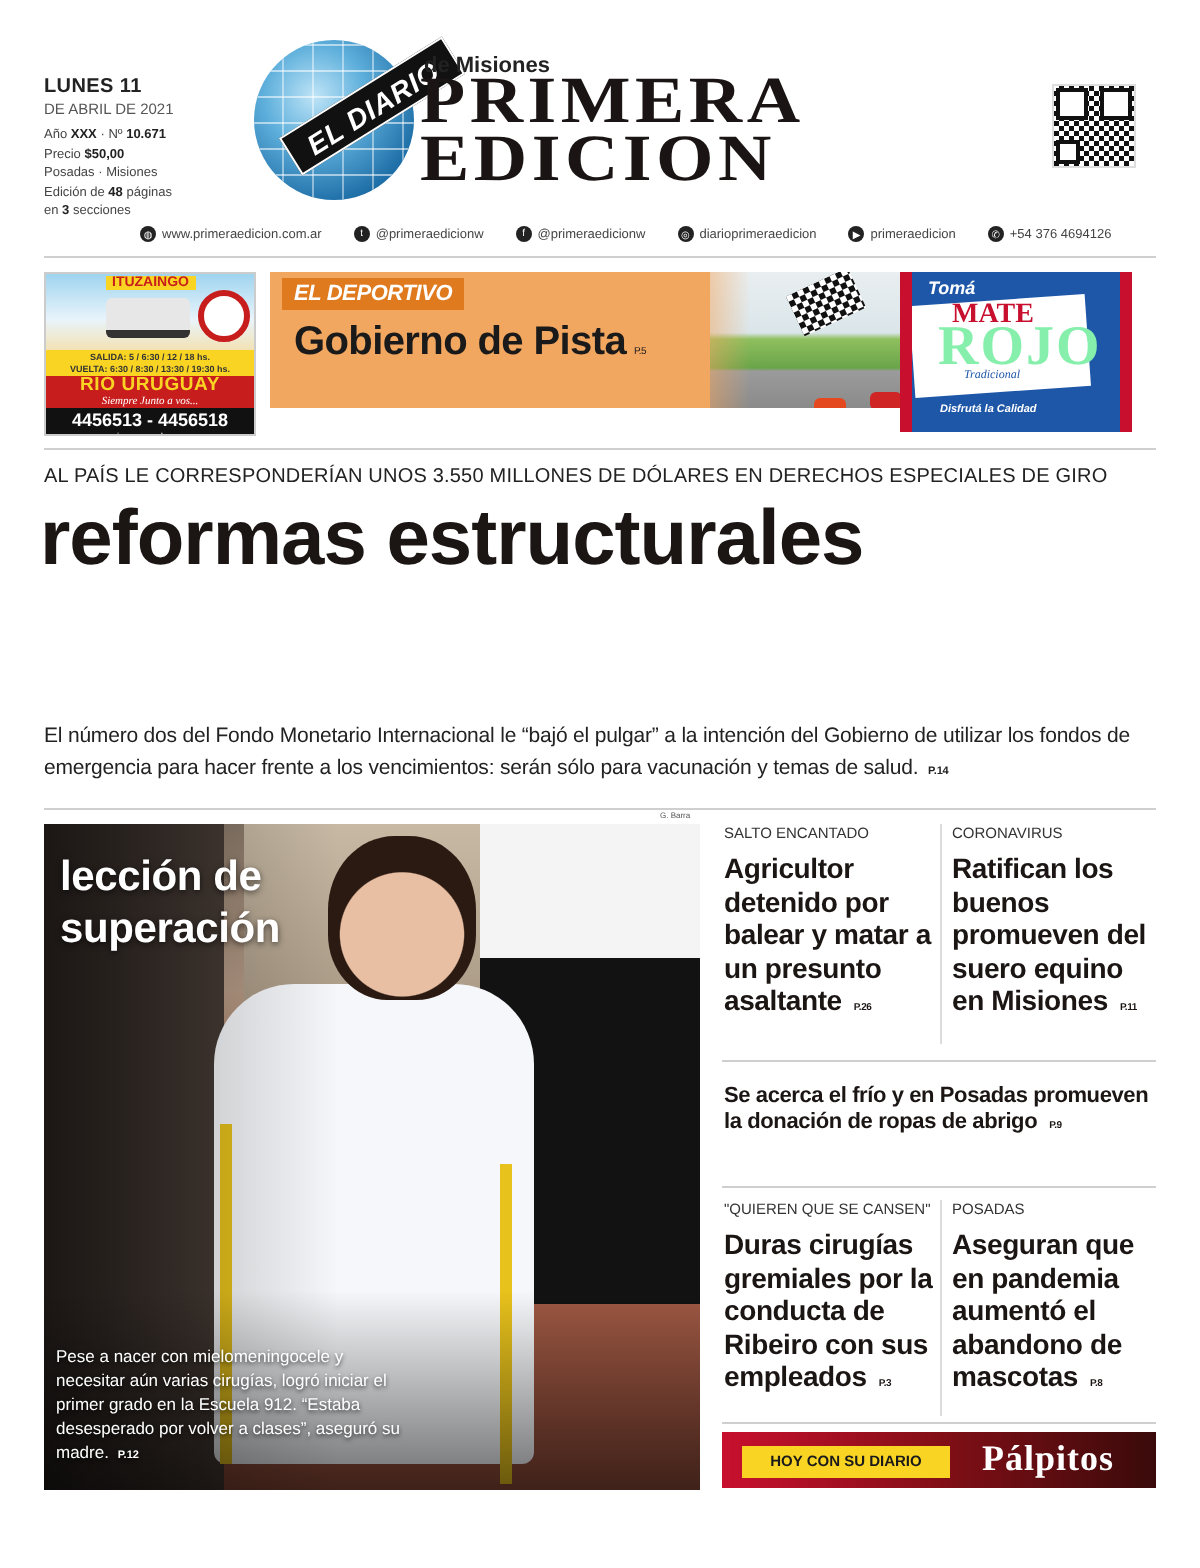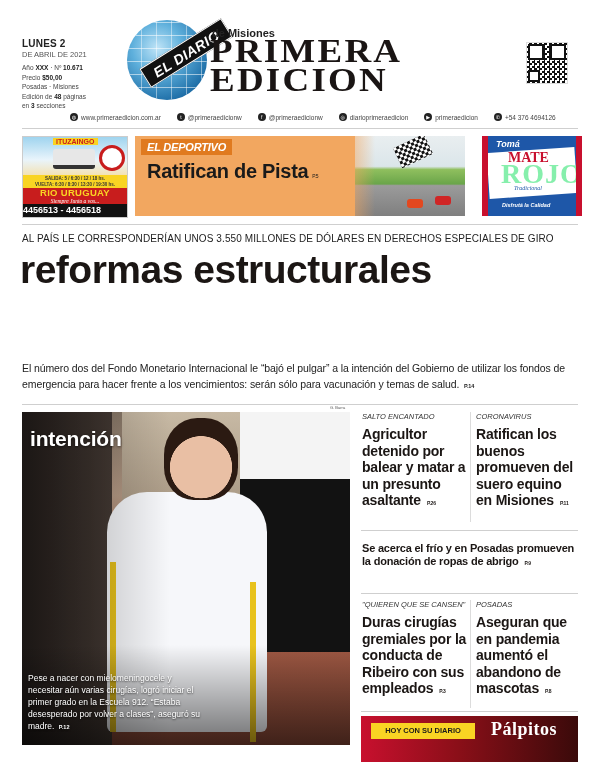--- a/index.html
+++ b/index.html
@@ -47,37 +47,37 @@
 
   
   .ad-bus { position: absolute; left: 22px; top: 136px; width: 106px; height: 82px; background: #c81d1d; overflow: hidden; border: 1px solid #ccc; }
   .ad-bus .top { height: 38px; background: linear-gradient(180deg,#9fd4ef 0%,#e9f4fb 60%,#f3e2b5 100%); position: relative; }
   .ad-bus .top .label { position: absolute; left: 30px; top: 1px; font-size: 7px; font-weight: bold; color: #c81d1d; background: #f9d423; padding: 0 3px; }
   .ad-bus .top .bus { position: absolute; left: 30px; top: 12px; width: 42px; height: 20px; background: #e7e7e7; border-radius: 3px; border-bottom: 4px solid #333; }
   .ad-bus .top .circle { position: absolute; left: 76px; top: 8px; width: 26px; height: 26px; border-radius: 50%; background: #fff; border: 3px solid #c81d1d; }
   .ad-bus .times { background: #f9d423; font-size: 4.5px; font-weight: bold; text-align: center; color: #333; line-height: 5.5px; padding: 1px 0; }
   .ad-bus .brand { text-align: center; font-weight: bold; color: #f9d423; font-size: 9.5px; letter-spacing: 0.3px; line-height: 10px; }
   .ad-bus .tag { text-align: center; color: #fff; font-style: italic; font-family: "Liberation Serif", serif; font-size: 5.5px; }
-  .ad-bus .phones { background: #111; color: #fff; font-weight: bold; font-size: 9px; text-align: left; line-height: 11px; padding-top: 1px; }
+  .ad-bus .phones { background: #111; color: #fff; font-weight: bold; font-size: 9px; text-align: center; line-height: 11px; padding-top: 1px; }
   .ad-bus .url { background: #111; color: #fff; font-size: 5px; text-align: center; padding-bottom: 2px; }
 
-  .promo-sport { position: absolute; left: 135px; top: 136px; width: 330px; height: 80px; background: #f2a760; overflow: hidden; }
+  .promo-sport { position: absolute; left: 135px; top: 136px; width: 330px; height: 68px; background: #f2a760; overflow: hidden; }
   .promo-sport .photo { position: absolute; right: 0; top: 0; width: 110px; height: 80px;
     background: linear-gradient(180deg,#e9eef0 0%,#dbe6ea 38%,#8fbf5e 42%,#6aa54a 60%,#9b9b9b 62%,#7f7f7f 100%); }
   .promo-sport .photo::after { content:""; position: absolute; left: -20px; top: 0; width: 40px; height: 80px; background: linear-gradient(90deg,#f2a760,transparent); }
   .promo-sport .car1, .promo-sport .car2 { position: absolute; width: 16px; height: 9px; border-radius: 3px; background: #e3481f; }
   .promo-sport .car1 { right: 42px; top: 63px; }
   .promo-sport .car2 { right: 14px; top: 60px; background: #d02525; }
   .promo-sport .flag { position: absolute; right: 35px; top: 4px; width: 34px; height: 22px;
     background: repeating-conic-gradient(#111 0 25%, #fff 0 50%) 0 0/6px 6px; transform: rotate(-25deg); }
   .promo-sport .section-badge { position: absolute; left: 6px; top: 3px; background: #e07a1f; color: #fff; font-weight: bold; font-style: italic; font-size: 11px; padding: 2px 6px; letter-spacing: -0.2px; }
   .promo-sport .headline { position: absolute; left: 12px; top: 24px; font-weight: bold; font-size: 20px; line-height: 22px; color: #1a1a1a; letter-spacing: -0.3px; }
   .promo-sport .page { font-size: 5px; font-weight: normal; margin-left: 4px; }
 
-  .ad-mate { position: absolute; left: 482px; top: 136px; width: 100px; height: 80px; background: #1e57a8; overflow: hidden; border-left: 6px solid #c8102e; border-right: 6px solid #c8102e; }
+  .ad-mate { position: absolute; left: 450px; top: 136px; width: 116px; height: 80px; background: #1e57a8; overflow: hidden; border-left: 6px solid #c8102e; border-right: 6px solid #c8102e; }
   .ad-mate .toma { position: absolute; left: 8px; top: 3px; color: #fff; font-weight: bold; font-style: italic; font-size: 9px; }
   .ad-mate .banner { position: absolute; left: 0; top: 14px; width: 88px; height: 46px; background: #fff; transform: rotate(-4deg); }
   .ad-mate .brand1 { position: absolute; left: 20px; top: 15px; color: #c8102e; font-family: "Liberation Serif", serif; font-weight: bold; font-size: 14px; line-height: 14px; }
   .ad-mate .brand2 { position: absolute; left: 13px; top: 28px; color: #86efac; font-family: "Liberation Serif", serif; font-weight: bold; font-size: 28px; line-height: 20px; letter-spacing: 1px; }
   .ad-mate .trad { position: absolute; left: 26px; top: 49px; color: #1e57a8; font-style: italic; font-size: 6px; font-family: "Liberation Serif", serif; }
   .ad-mate .slogan { position: absolute; left: 14px; top: 66px; color: #fff; font-style: italic; font-weight: bold; font-size: 5.5px; }
 
   
   .kicker { position: absolute; left: 22px; top: 233px; font-size: 10px; color: #222; letter-spacing: 0.1px; white-space: nowrap; }
   .main-headline { position: absolute; left: 20px; top: 248px; width: 570px; font-weight: bold; font-size: 39px; line-height: 43px; color: #1b1614; letter-spacing: -0.5px; }
@@ -96,36 +96,36 @@
   .feature .crutch2 { position: absolute; left: 228px; top: 170px; width: 6px; height: 160px; background: #e8c21c; }
   .feature .shade { position: absolute; inset: 0; background: linear-gradient(90deg,rgba(0,0,0,0.35) 0%,rgba(0,0,0,0) 45%); }
   .feature .bottom-shade { position: absolute; left: 0; bottom: 0; width: 328px; height: 100px; background: linear-gradient(0deg,rgba(0,0,0,0.55),rgba(0,0,0,0)); }
   .feature .title { position: absolute; left: 8px; top: 14px; font-weight: bold; color: #fff; font-size: 21px; line-height: 26px; text-shadow: 0 1px 3px rgba(0,0,0,0.6); letter-spacing: -0.2px; }
   .feature-caption { position: absolute; left: 28px; top: 672px; width: 180px; color: #fff; font-size: 8.5px; line-height: 12px; text-shadow: 0 1px 2px rgba(0,0,0,0.7); }
   .feature-caption .page-ref { color: #fff; }
   .photo-credit { position: absolute; left: 330px; top: 405px; font-size: 4px; color: #555; }
 
   
   .col { position: absolute; }
-  .brief-kicker { font-size: 7.5px; color: #333; white-space: nowrap; font-style: italic; }
+  .brief-kicker { font-size: 7.5px; color: #333; white-space: nowrap; }
   .brief-headline { font-weight: bold; color: #1b1614; font-size: 14px; line-height: 16.5px; margin-top: 5px; letter-spacing: -0.2px; }
   .brief-headline .page-ref { font-size: 5px; margin-left: 6px; }
   .vrule { position: absolute; width: 1px; background: #dcdcdc; }
   .hrule { position: absolute; height: 1px; background: #cfcfcf; }
 
-  .ad-palpitos { position: absolute; left: 361px; top: 716px; width: 217px; height: 46px; background: linear-gradient(90deg,#c8102e 0%,#8a0f18 45%,#3a0a0a 100%); overflow: hidden; }
+  .ad-palpitos { position: absolute; left: 361px; top: 716px; width: 217px; height: 28px; background: linear-gradient(90deg,#c8102e 0%,#8a0f18 45%,#3a0a0a 100%); overflow: hidden; }
   .ad-palpitos .cta { position: absolute; left: 10px; top: 7px; width: 104px; height: 16px; background: #f9d423; color: #1a1a1a; font-weight: bold; font-size: 7.5px; text-align: center; line-height: 16px; }
   .ad-palpitos .brand { position: absolute; left: 130px; top: 3px; color: #fff; font-weight: bold; font-size: 18px; font-family: "Liberation Serif", serif; letter-spacing: 0.5px; }
 </style>
 </head>
 <body>
 
 <header class="masthead">
   <div class="edition-info">
-    <div class="edition-day">LUNES 2</div>
+    <div class="edition-day">LUNES 11</div>
     <div class="edition-date">DE ABRIL DE 2021</div>
     <div class="edition-meta">
       <div>
         <span>Año</span>
         <b>XXX</b>
         <span>· Nº</span>
         <b>10.671</b>
       </div>
       <div>
         <span>Precio</span>
@@ -204,21 +204,21 @@
   <div class="url">www.riouruguaybus.com.ar</div>
 </div>
 
 <div class="promo-sport">
   <div class="photo"></div>
   <div class="flag"></div>
   <div class="car1"></div>
   <div class="car2"></div>
   <div class="section-badge">EL DEPORTIVO</div>
   <div class="headline">
-    <div><span>Ratifican de Pista</span><span class="page">P.5</span></div>
+    <div><span>Gobierno de Pista</span><span class="page">P.5</span></div>
   </div>
 </div>
 
 <div class="ad-mate">
   <div class="toma">Tomá</div>
   <div class="banner"></div>
   <div class="brand1">MATE</div>
   <div class="brand2">ROJO</div>
   <div class="trad">Tradicional</div>
   <div class="slogan">Disfrutá la Calidad</div>
@@ -241,21 +241,22 @@
   <div class="wall"></div>
   <div class="person-left"></div>
   <div class="person-right"></div>
   <div class="child-coat"></div>
   <div class="child-head"></div>
   <div class="crutch1"></div>
   <div class="crutch2"></div>
   <div class="shade"></div>
   <div class="bottom-shade"></div>
   <div class="title">
-    <div>intención</div>
+    <div>lección de</div>
+    <div>superación</div>
   </div>
 </div>
 <div class="feature-caption">
   <span>Pese a nacer con mielomeningocele y necesitar aún varias cirugías, logró iniciar el primer grado en la Escuela 912. “Estaba desesperado por volver a clases”, aseguró su madre.</span>
   <span class="page-ref">P.12</span>
 </div>
 
 <div class="col" style="left:362px; top:412px; width:104px;">
   <div class="brief-kicker">SALTO ENCANTADO</div>
   <div class="brief-headline">

